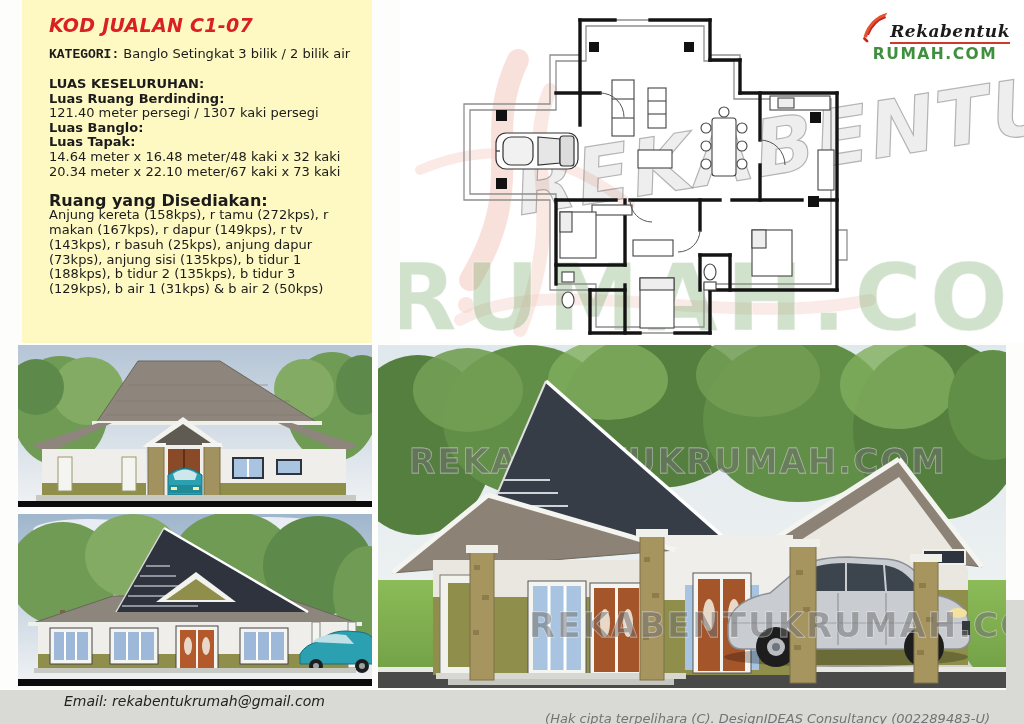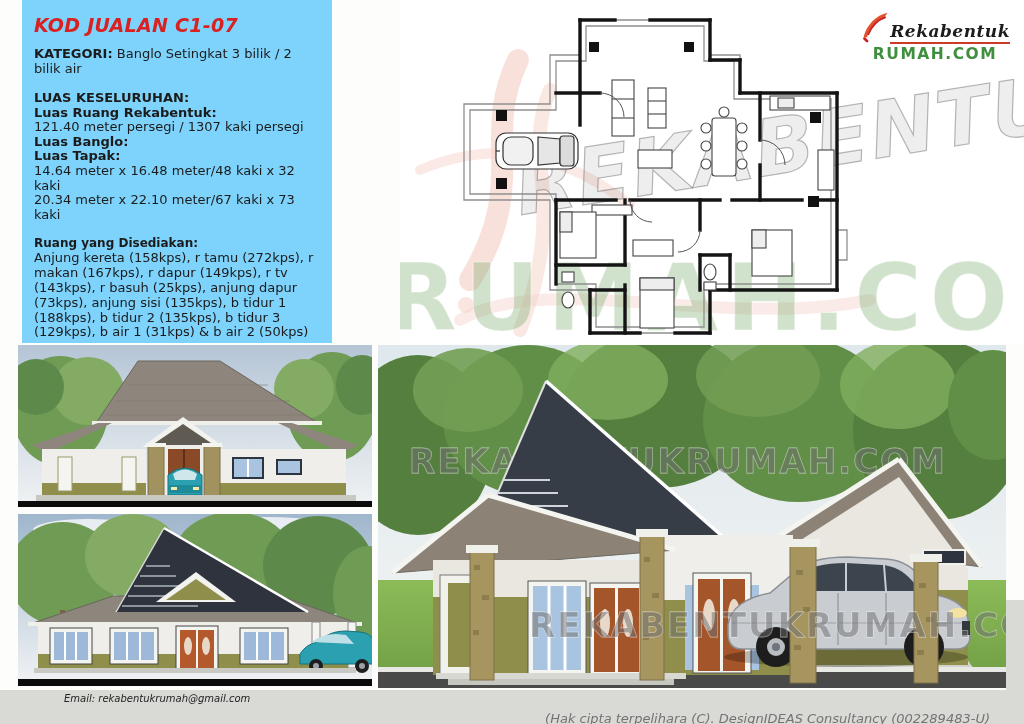--- a/index.html
+++ b/index.html
@@ -4,32 +4,32 @@
 <style>
   html,body{margin:0;padding:0;}
   body{
     width:1024px;height:724px;position:relative;overflow:hidden;
     background:#fdfdfb;
     font-family:"DejaVu Sans","Liberation Sans",sans-serif;
     color:#1b1b1b;
   }
   
   .info-panel{
-    position:absolute;left:22px;top:0;width:310px;height:343px;
-    background:#7dd3fc;box-sizing:border-box;padding:12px 15px 0 12px;
+    position:absolute;left:22px;top:0;width:350px;height:343px;
+    background:#fef9c3;box-sizing:border-box;padding:12px 15px 0 27px;
   }
   .code-title{
     color:#d92121;font-weight:bold;font-style:italic;
     font-size:19px;letter-spacing:.3px;margin:2px 0 10px 0;
   }
   .kategori{font-size:13px;line-height:15px;margin-bottom:15px;}
-  .kategori .lbl{font-weight:bold;}
+  .kategori .lbl{font-weight:bold;font-family:Liberation Mono, monospace;}
   .spec-label{font-weight:bold;font-size:13px;line-height:14.6px;}
   .spec-value{font-size:13px;line-height:14.6px;}
-  .rooms-label{font-weight:bold;font-size:12px;line-height:15px;margin-top:14px;}
+  .rooms-label{font-weight:bold;font-size:16px;line-height:15px;margin-top:14px;}
   .rooms-text{font-size:13px;line-height:14.8px;}
   
   .plan-area{
     position:absolute;left:400px;top:0;width:624px;height:343px;
     background:#ffffff;overflow:hidden;
   }
   .plan-svg{position:absolute;left:0;top:0;}
   .brand-logo{
     position:absolute;right:14px;top:8px;width:150px;height:56px;
   }
@@ -56,42 +56,42 @@
   .main-render{
     position:absolute;left:378px;top:345px;width:628px;height:343px;
     overflow:hidden;
   }
   
   .footer-band{
     position:absolute;left:0;top:690px;width:1024px;height:34px;
     background:#d9d9d5;
   }
   .footer-email{
-    position:absolute;left:64px;top:693px;font-size:10px;font-style:italic;color:#222;
+    position:absolute;left:64px;top:693px;font-size:14px;font-style:italic;color:#222;
   }
   .footer-copy{
     position:absolute;right:34px;top:711px;font-size:13px;font-style:italic;color:#737373;
   }
   .right-margin{
     position:absolute;left:1006px;top:600px;width:18px;height:90px;background:#d9d9d5;
   }
   svg text.wm{
     font-family:"DejaVu Sans","Liberation Sans",sans-serif;
     font-weight:bold;
   }
 </style>
 </head>
 <body>
 
 <div class="info-panel">
   <div class="code-title">KOD JUALAN C1-07</div>
   <div class="kategori"><span class="lbl">KATEGORI:</span><span> Banglo Setingkat 3 bilik / 2 bilik air</span></div>
 
   <div class="spec-label">LUAS KESELURUHAN:</div>
-  <div class="spec-label">Luas Ruang Rekabentuk:</div>
+  <div class="spec-label">Luas Ruang Berdinding:</div>
   <div class="spec-value">121.40 meter persegi / 1307 kaki persegi</div>
   <div class="spec-label">Luas Banglo:</div>
   <div class="spec-label">Luas Tapak:</div>
   <div class="spec-value">14.64 meter x 16.48 meter/48 kaki x 32 kaki</div>
   <div class="spec-value">20.34 meter x 22.10 meter/67 kaki x 73 kaki</div>
 
   <div class="rooms-label">Ruang yang Disediakan:</div>
   <div class="rooms-text">Anjung kereta (158kps), r tamu (272kps), r makan (167kps), r dapur (149kps), r tv (143kps), r basuh (25kps), anjung dapur (73kps), anjung sisi (135kps), b tidur 1 (188kps), b tidur 2 (135kps), b tidur 3 (129kps), b air 1 (31kps) &amp; b air 2 (50kps)</div>
 </div>
 

